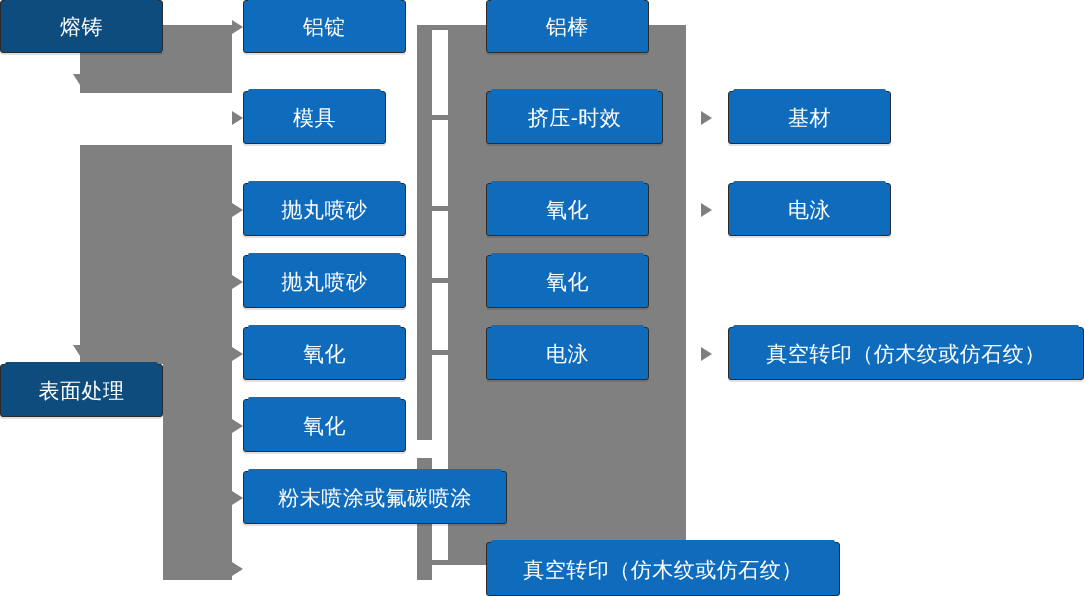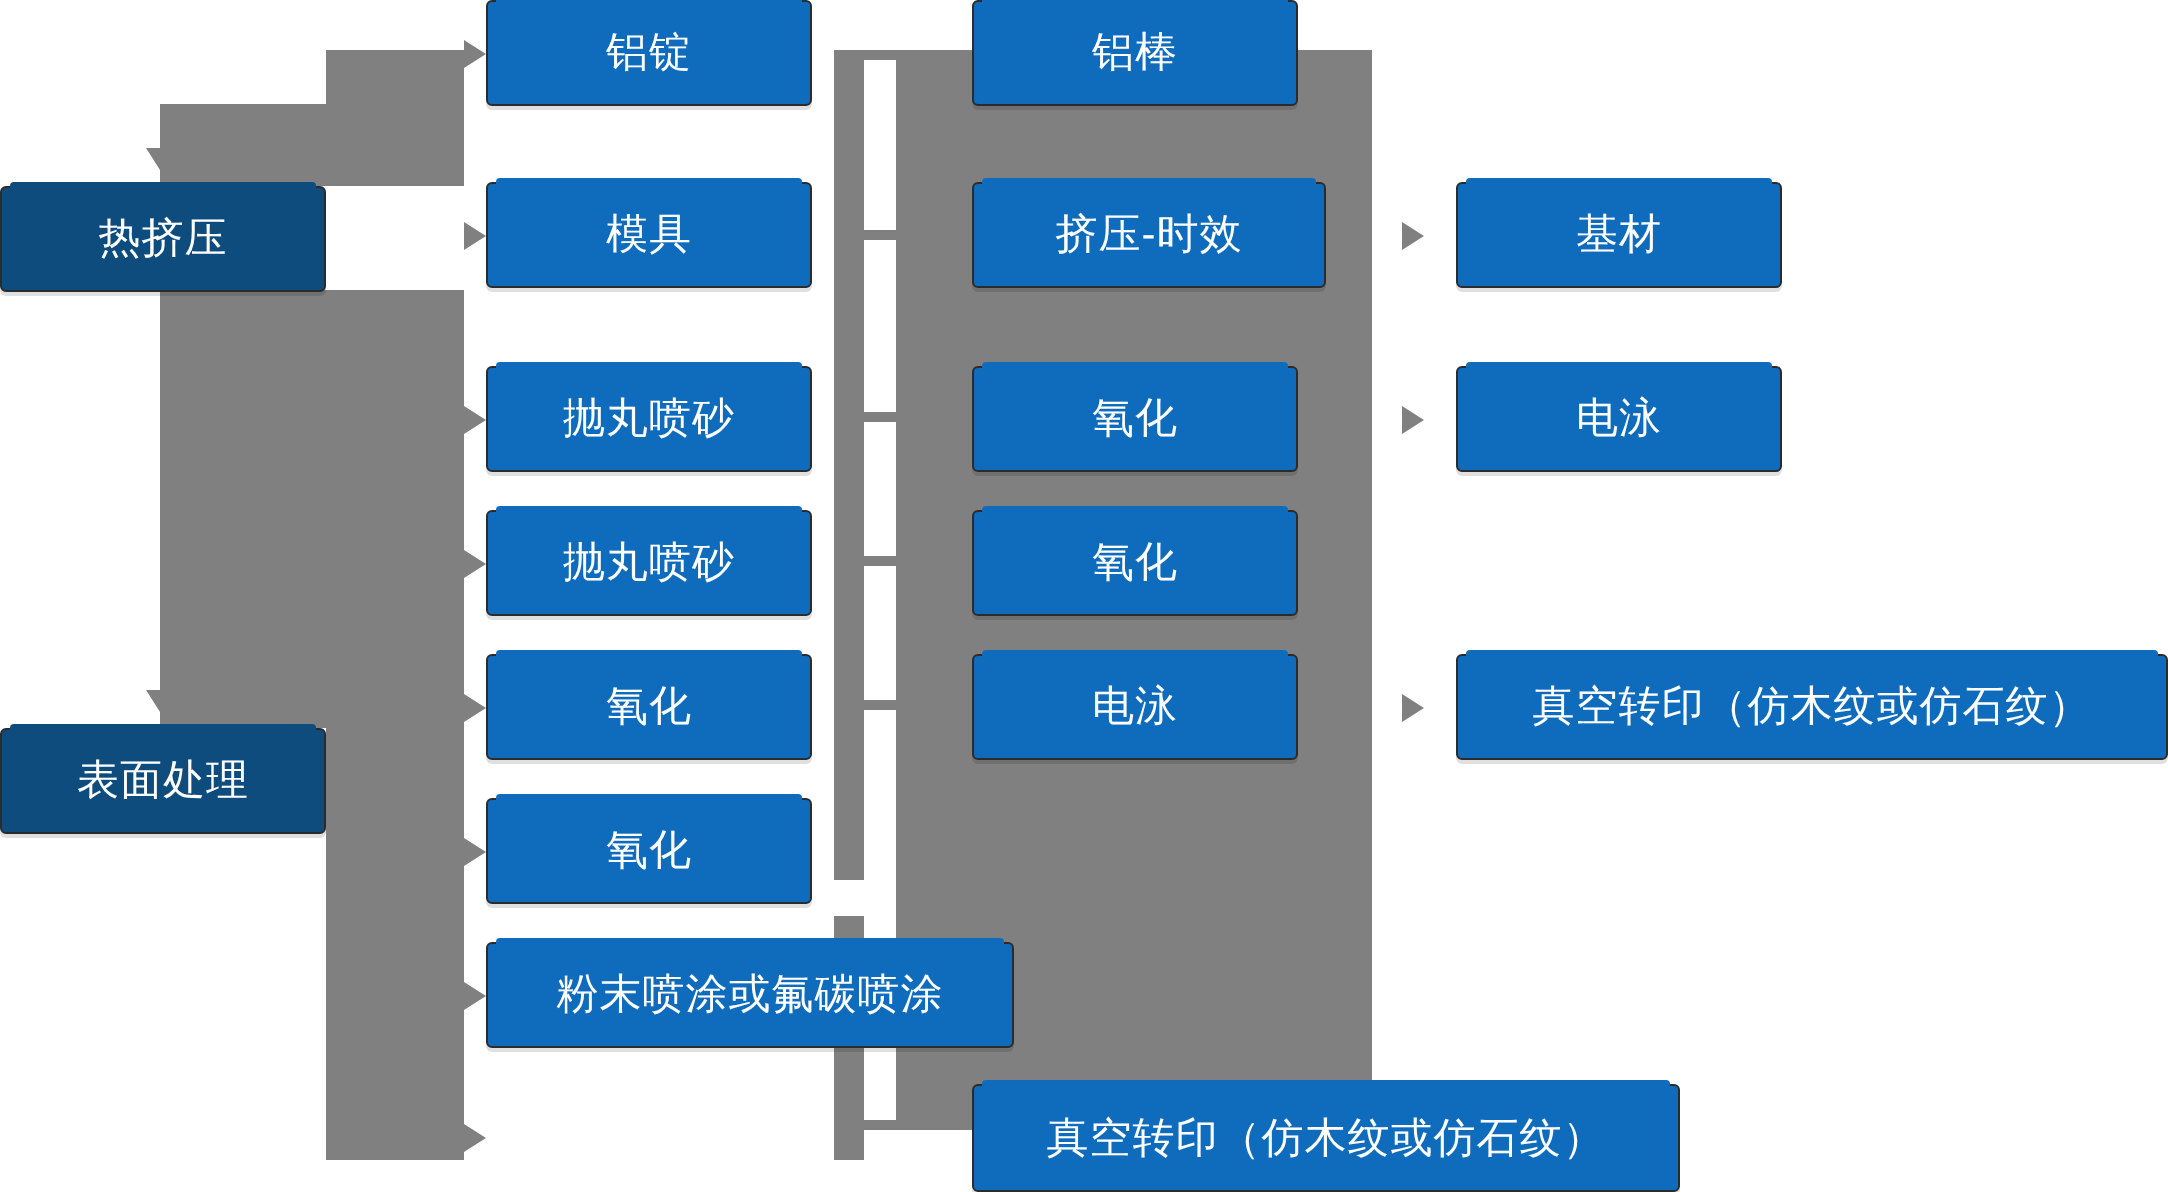--- a/index.html
+++ b/index.html
@@ -105,31 +105,31 @@
   <div class="conn" style="left:432px; top:278px; width:16px; height:5px;"></div>
   <div class="conn" style="left:432px; top:350px; width:16px; height:5px;"></div>
   <div class="conn" style="left:432px; top:560px; width:16px; height:5px;"></div>
 
   <div class="conn" style="left:448px; top:25px; width:238px; height:540px;"></div>
 
   <div class="conn-arrow" style="left:701px; top:111px;"></div>
   <div class="conn-arrow" style="left:701px; top:203px;"></div>
   <div class="conn-arrow" style="left:701px; top:347px;"></div>
 
-  <div class="node dark" style="left:0px; top:93px; width:163px; height:53px;">
-    <span>热挤压</span>
+  <div class="node dark" style="left:0px; top:0px; width:163px; height:53px;">
+    <span>熔铸</span>
   </div>
   <div class="node dark" style="left:0px; top:364px; width:163px; height:53px;">
     <span>表面处理</span>
   </div>
 
   <div class="node primary" style="left:243px; top:0px; width:163px; height:53px;">
     <span>铝锭</span>
   </div>
-  <div class="node primary" style="left:243px; top:91px; width:163px; height:53px;">
+  <div class="node primary" style="left:243px; top:91px; width:143px; height:53px;">
     <span>模具</span>
   </div>
   <div class="node primary" style="left:243px; top:183px; width:163px; height:53px;">
     <span>抛丸喷砂</span>
   </div>
   <div class="node primary" style="left:243px; top:255px; width:163px; height:53px;">
     <span>抛丸喷砂</span>
   </div>
   <div class="node primary" style="left:243px; top:327px; width:163px; height:53px;">
     <span>氧化</span>

